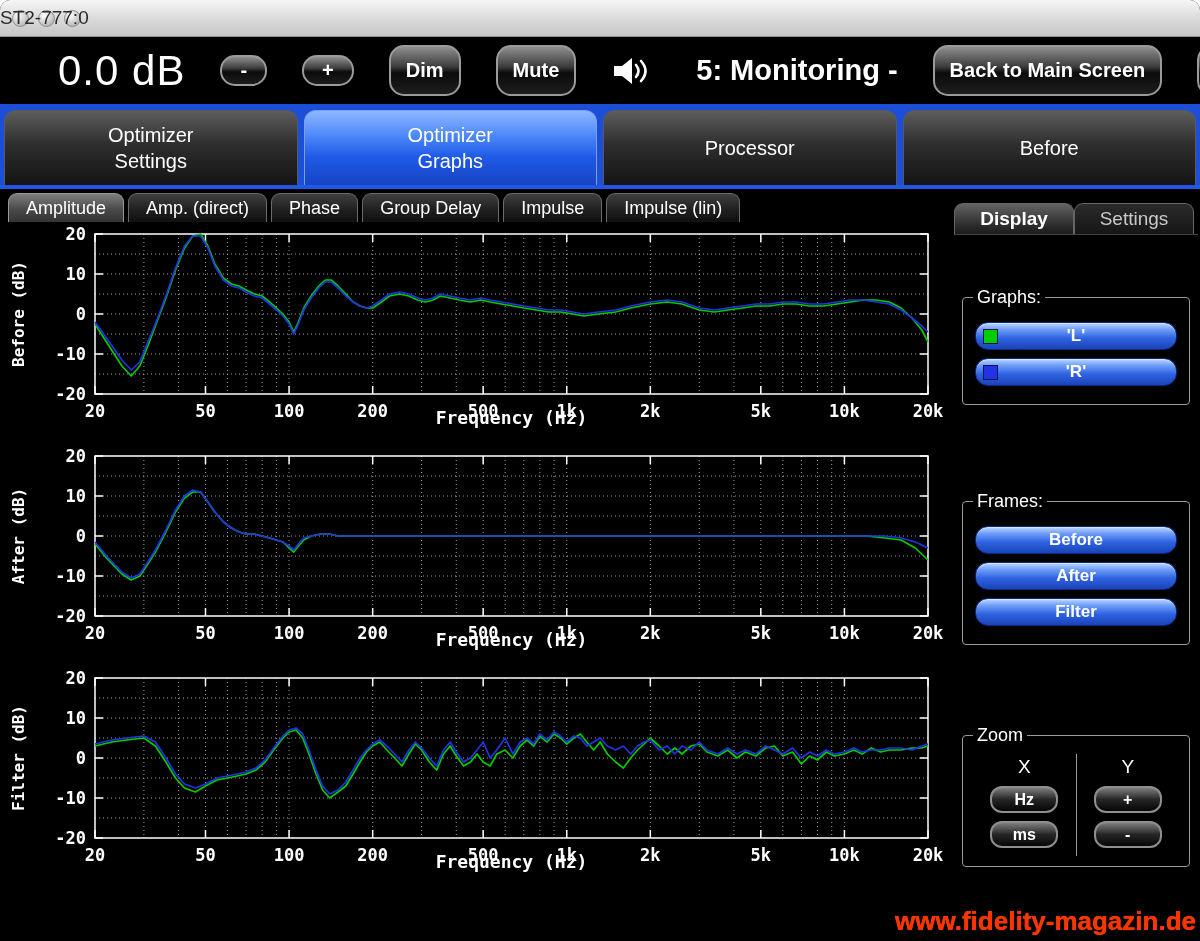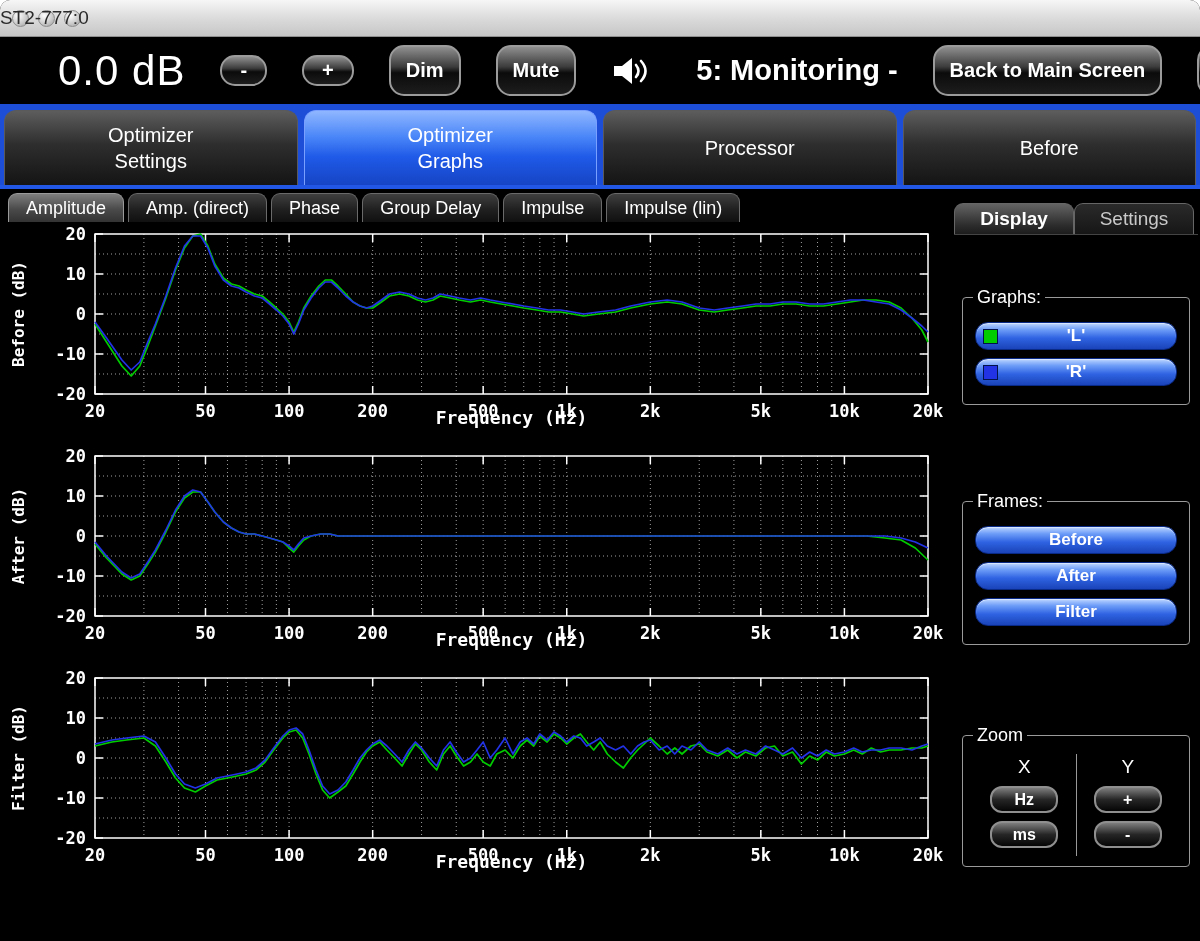--- a/index.html
+++ b/index.html
@@ -411,13 +411,14 @@
               <div class="zoom-pill">+</div>
               <div class="zoom-pill">-</div>
             </div>
           </div>
         </fieldset>
 
       </div>
     </div>
   </div>
 
+  <div class="watermark">www.fidelity-magazin.de</div>
 </div>
 
 </body></html>

